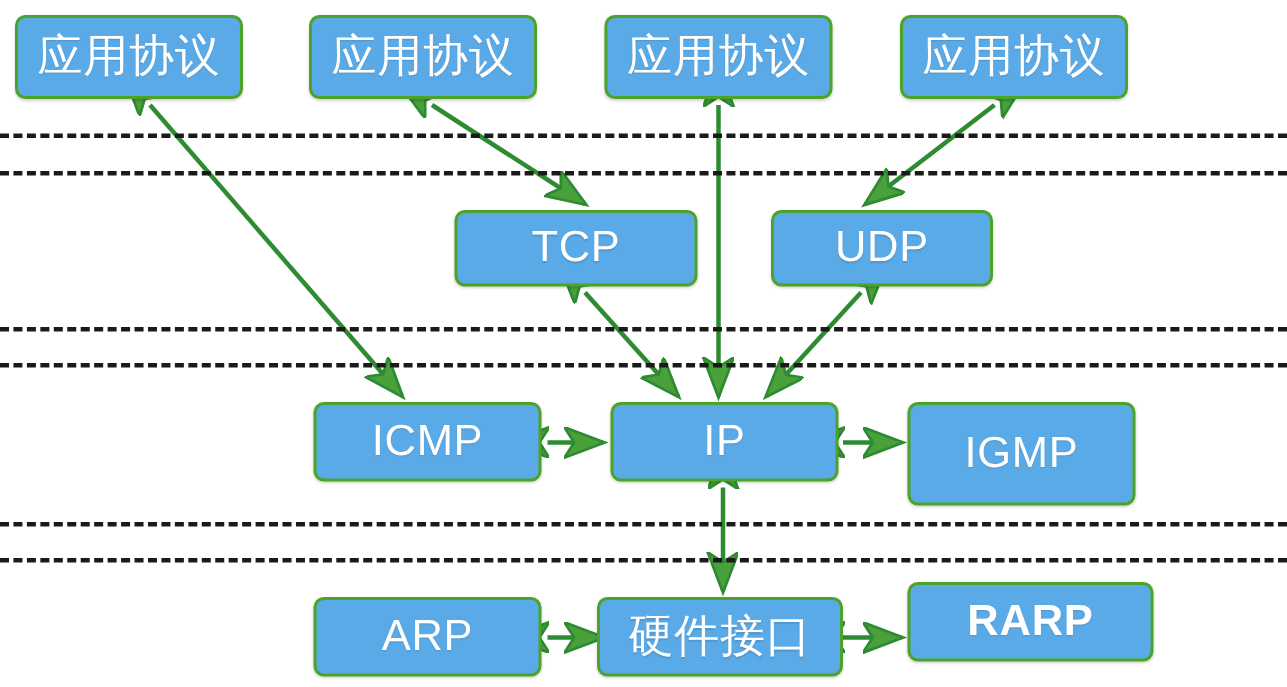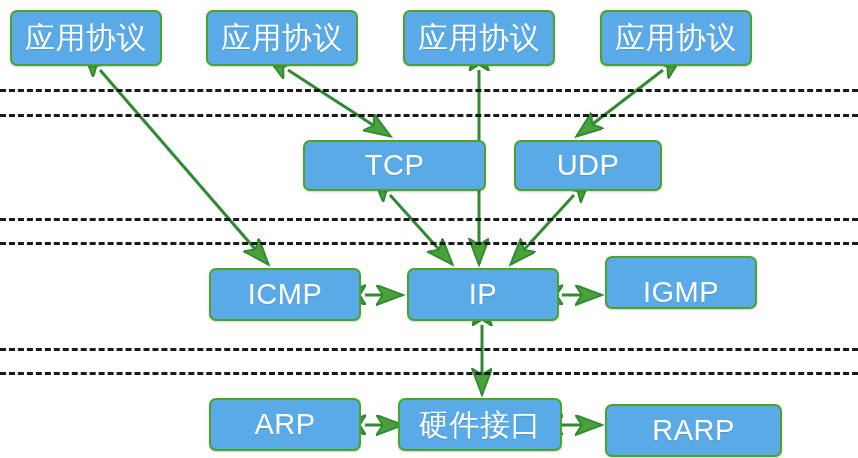--- a/index.html
+++ b/index.html
@@ -103,39 +103,39 @@
       </div>
       <div class="node-box cjk" style="left: 206px; top: 10px; width: 152px; height: 56px;">
         <span class="node-label">应用协议</span>
       </div>
       <div class="node-box cjk" style="left: 403px; top: 10px; width: 152px; height: 56px;">
         <span class="node-label">应用协议</span>
       </div>
       <div class="node-box cjk" style="left: 600px; top: 10px; width: 152px; height: 56px;">
         <span class="node-label">应用协议</span>
       </div>
-      <div class="node-box" style="left: 303px; top: 140px; width: 183px; height: 51px;">
+      <div class="node-box" style="left: 303px; top: 140px; width: 162px; height: 51px;">
         <span class="node-label">TCP</span>
       </div>
       <div class="node-box" style="left: 514px; top: 140px; width: 148px; height: 51px;">
         <span class="node-label">UDP</span>
       </div>
       <div class="node-box" style="left: 209px; top: 268px; width: 152px; height: 53px; align-items: center;">
         <span class="node-label">ICMP</span>
       </div>
       <div class="node-box" style="left: 407px; top: 268px; width: 152px; height: 53px;">
         <span class="node-label">IP</span>
       </div>
-      <div class="node-box" style="left: 605px; top: 256px; width: 152px; height: 53px; align-items: flex-end;">
+      <div class="node-box" style="left: 605px; top: 268px; width: 152px; height: 69px;">
         <span class="node-label">IGMP</span>
       </div>
       <div class="node-box" style="left: 209px; top: 398px; width: 152px; height: 53px;">
         <span class="node-label">ARP</span>
       </div>
       <div class="node-box cjk" style="left: 398px; top: 398px; width: 164px; height: 53px;">
         <span class="node-label">硬件接口</span>
       </div>
-      <div class="node-box" style="left: 605px; top: 404px; width: 177px; height: 53px;">
+      <div class="node-box" style="left: 605px; top: 388px; width: 164px; height: 53px; font-weight: bold;">
         <span class="node-label">RARP</span>
       </div>
     </div>
 
 </div>
 
 </body></html>

